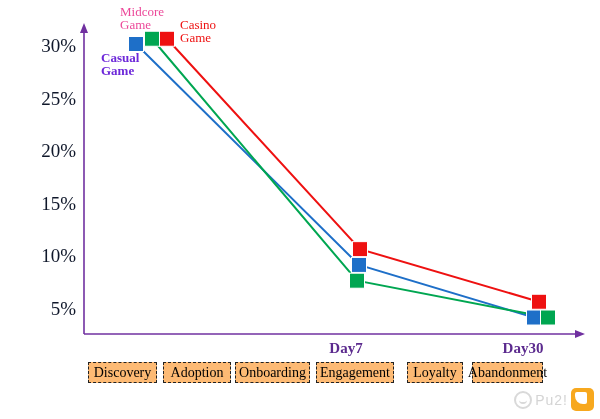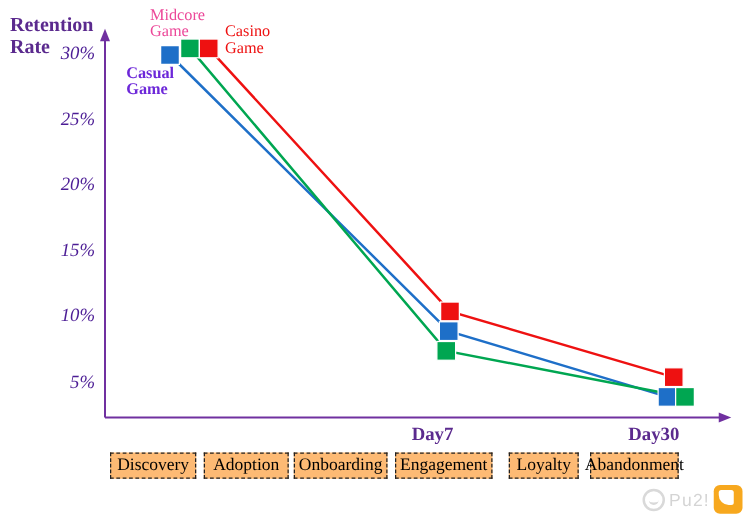--- a/index.html
+++ b/index.html
@@ -6,21 +6,21 @@
   .stage{
     position:relative;width:600px;height:419px;background:#ffffff;overflow:hidden;
     font-family:"Liberation Serif", serif;
   }
   .chart-title{
     position:absolute;left:8px;top:12px;font-size:16px;font-weight:bold;
     color:#5B2A8E;line-height:17px;
   }
   #chart-svg{position:absolute;left:0;top:0;}
   .tick-label{
-    position:absolute;width:46px;text-align:right;font-size:15px;color:#4c1d95;font-style:italic;
+    position:absolute;width:46px;text-align:right;font-size:19px;color:#0f172a;
   }
   .day-label{
     position:absolute;top:340px;transform:translateX(-50%);font-size:15px;
     font-weight:bold;color:#5B2A8E;white-space:nowrap;
   }
   .series-label{
     position:absolute;font-size:13px;line-height:13px;white-space:pre-line;
   }
   .stage-box{
     position:absolute;top:362px;height:21px;border:1px dashed #222;background:#fdba74;
@@ -50,24 +50,20 @@
     font-size:19px;font-weight:bold;color:#ffffff;
     -webkit-text-stroke:1px #cccccc;letter-spacing:1px;
     text-shadow:0 0 1px #cccccc;
   }
 </style>
 </head>
 <body>
 
 <div class="stage">
 
-  <div class="chart-title">
-    <div>Retention</div>
-    <div>Rate</div>
-  </div>
 
   <svg id="chart-svg" width="600" height="419">
       <line x1="84" y1="334" x2="84" y2="31" stroke="#7030A0" stroke-width="1.6"></line>
       <polygon points="84,23 80,33 88,33" fill="#7030A0"></polygon>
       <line x1="84" y1="334" x2="576" y2="334" stroke="#7030A0" stroke-width="1.6"></line>
       <polygon points="585,334 575,330 575,338" fill="#7030A0"></polygon>
       <polyline points="136,44 359,264.92 534,317.52" fill="none" stroke="#1E6FC8" stroke-width="2"></polyline>
       <polyline points="152,38.74000000000001 357,280.7 548,317.52" fill="none" stroke="#00A651" stroke-width="2"></polyline>
       <polyline points="167,38.74000000000001 360,249.14 539,301.74" fill="none" stroke="#EE1111" stroke-width="2"></polyline>
       <rect x="128.5" y="36.5" width="15" height="15" fill="#1E6FC8" stroke="#ffffff" stroke-width="1"></rect>

